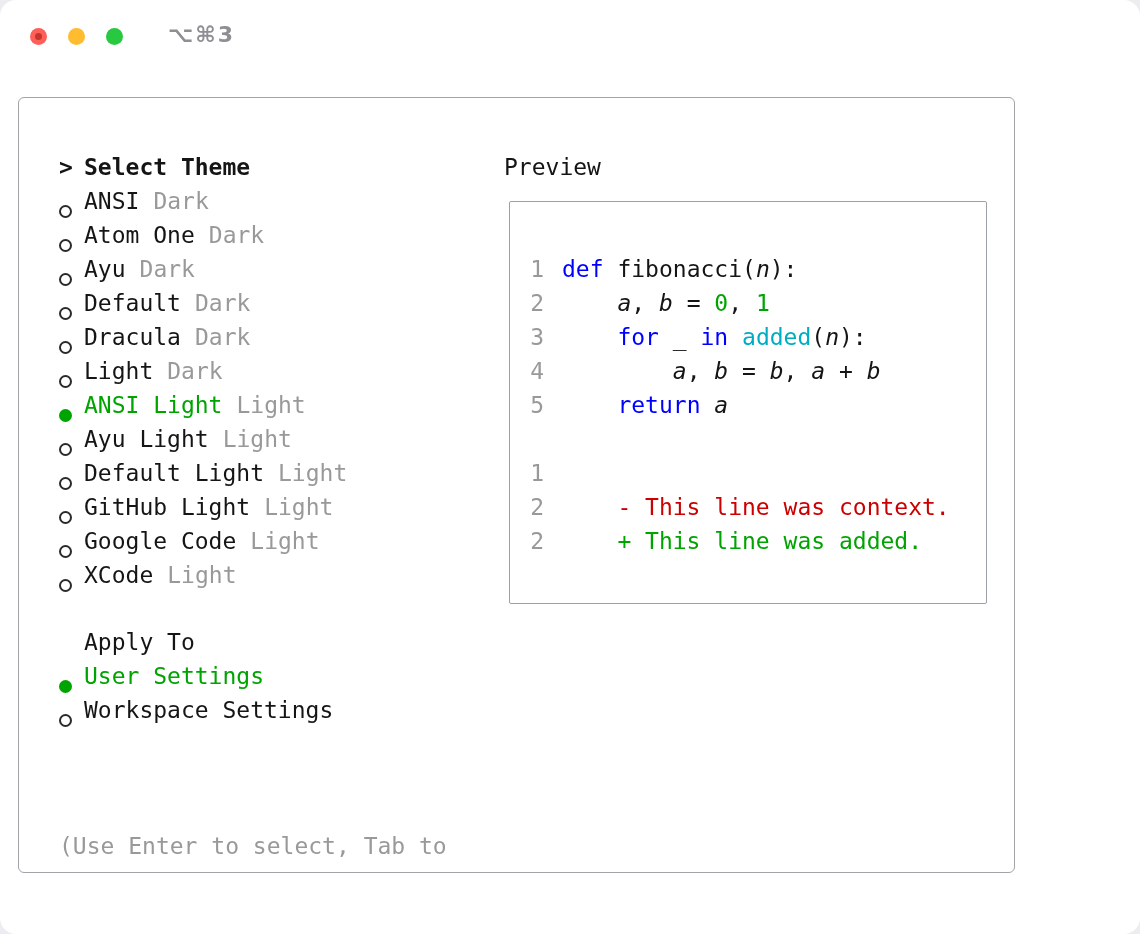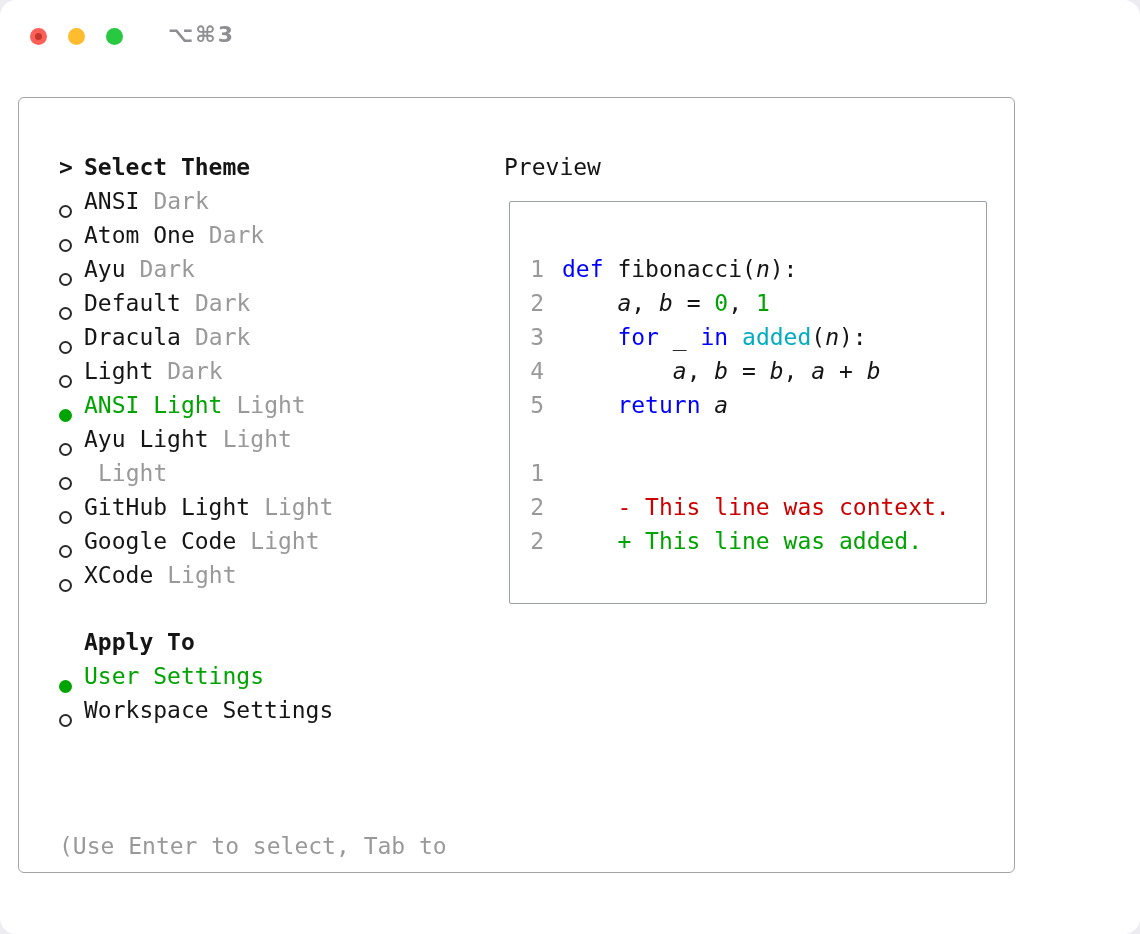--- a/index.html
+++ b/index.html
@@ -36,21 +36,21 @@
     font-size:23px;line-height:34px;color:var(--text);
   }
   .left-col{position:absolute;left:40px;top:52px}
   .theme-header{font-weight:700;height:34px;display:flex;align-items:center;white-space:pre}
   .prompt{display:inline-block;width:25px}
   .row{display:flex;align-items:flex-end;height:34px;white-space:pre}
   .radio{width:13px;height:13px;border-radius:50%;border:2px solid #2a2a2a;margin-right:12px;flex:none}
   .row.selected .radio{background:var(--green);border-color:var(--green)}
   .row.selected .name{color:var(--green)}
   .variant{color:var(--gray);margin-left:14px}
-  .apply-header{font-weight:700;margin-top:33px;padding-left:25px;height:34px;line-height:34px}
+  .apply-header{font-weight:400;margin-top:33px;padding-left:25px;height:34px;line-height:34px}
   .hint{margin-top:34px;color:var(--gray);white-space:pre}
   .hint div{height:34px}
   
   .preview-label{position:absolute;left:485px;top:52px;font-weight:400;height:34px;line-height:34px}
   .preview-box{
     position:absolute;left:490px;top:103px;width:478px;height:403px;
     border:1px solid #9aa0a6;border-radius:2px;background:#fff;
     padding:50px 0 0 20px;
   }
   .code-row{height:34px;display:flex;white-space:pre}
@@ -86,21 +86,21 @@
 
       <div id="theme-list">
           <div class="row"><span class="radio"></span><span class="name">ANSI</span><span class="variant">Dark</span></div>
           <div class="row"><span class="radio"></span><span class="name">Atom One</span><span class="variant">Dark</span></div>
           <div class="row"><span class="radio"></span><span class="name">Ayu</span><span class="variant">Dark</span></div>
           <div class="row"><span class="radio"></span><span class="name">Default</span><span class="variant">Dark</span></div>
           <div class="row"><span class="radio"></span><span class="name">Dracula</span><span class="variant">Dark</span></div>
           <div class="row"><span class="radio"></span><span class="name">Light</span><span class="variant">Dark</span></div>
           <div class="row selected"><span class="radio"></span><span class="name">ANSI Light</span><span class="variant">Light</span></div>
           <div class="row"><span class="radio"></span><span class="name">Ayu Light</span><span class="variant">Light</span></div>
-          <div class="row"><span class="radio"></span><span class="variant">Light</span></div>
+          <div class="row"><span class="radio"></span><span class="name">Default Light</span><span class="variant">Light</span></div>
           <div class="row"><span class="radio"></span><span class="name">GitHub Light</span><span class="variant">Light</span></div>
           <div class="row"><span class="radio"></span><span class="name">Google Code</span><span class="variant">Light</span></div>
           <div class="row"><span class="radio"></span><span class="name">XCode</span><span class="variant">Light</span></div>
         </div>
 
       <div class="apply-header">Apply To</div>
 
       <div id="apply-list">
           <div class="row selected"><span class="radio"></span><span class="name">User Settings</span></div>
           <div class="row"><span class="radio"></span><span class="name">Workspace Settings</span></div>

